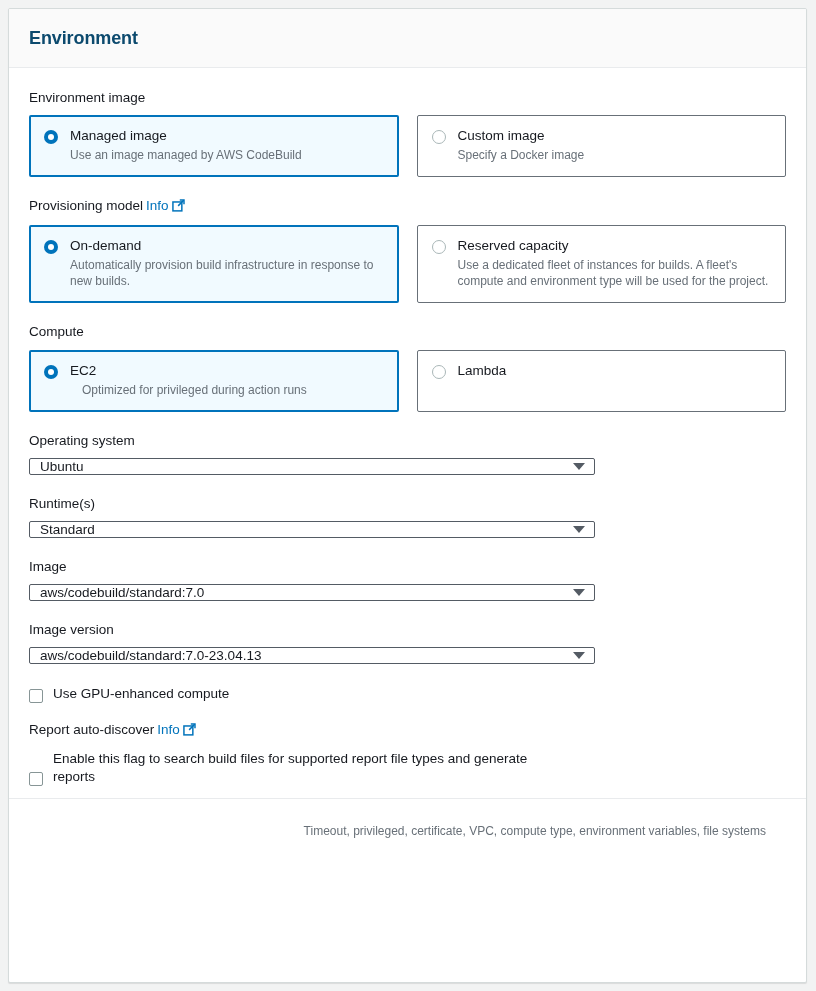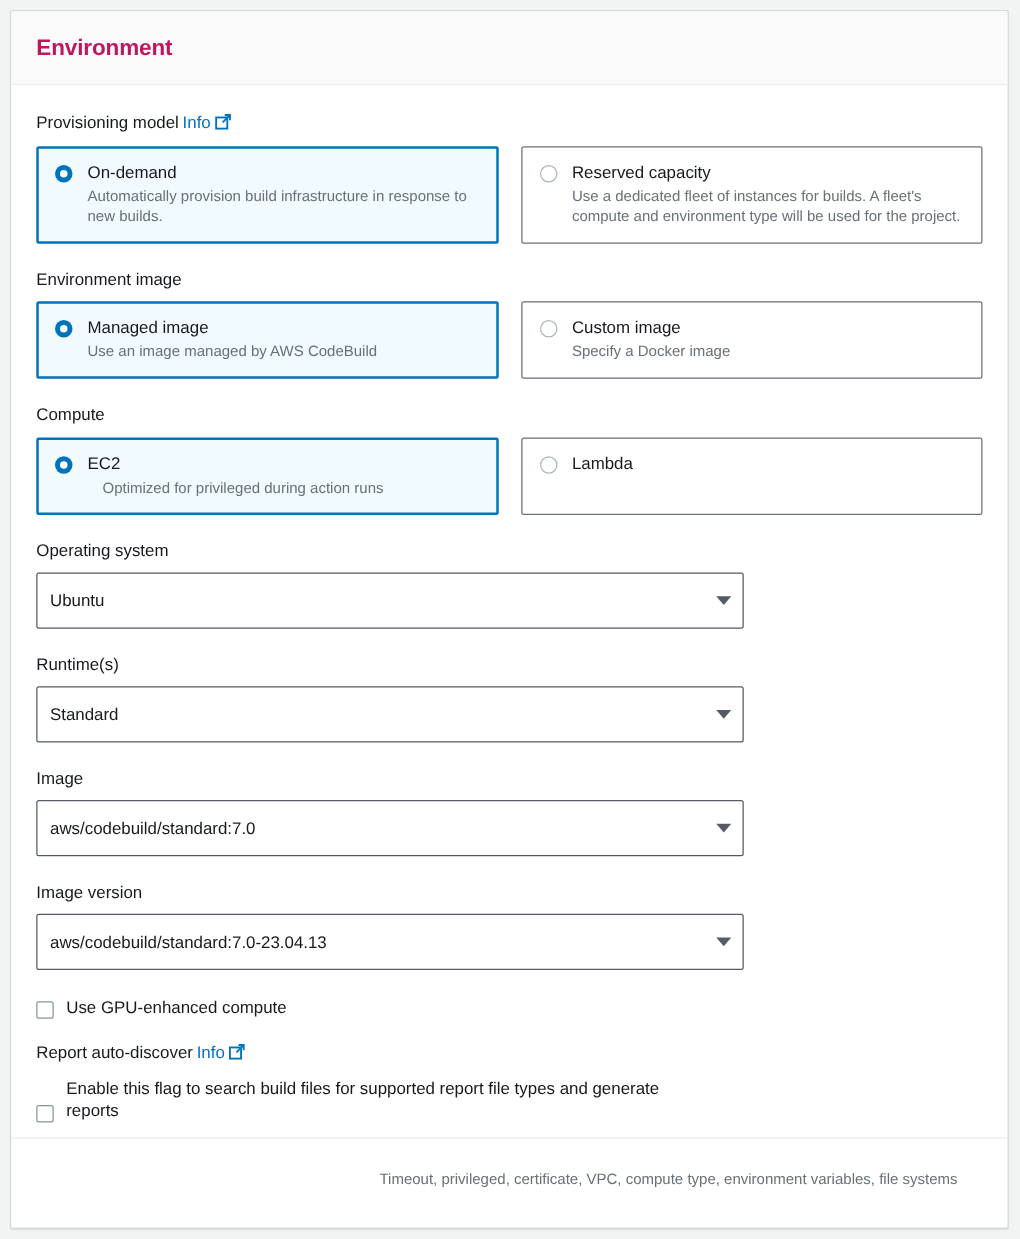--- a/index.html
+++ b/index.html
@@ -26,21 +26,21 @@
     height: 59px;
     background: #fafafa;
     border-bottom: 1px solid #e9ebed;
     display: flex;
     align-items: center;
     padding: 0 20px;
   }
   .panel-title {
     font-size: 18px;
     font-weight: bold;
-    color: #be185d;
+    color: #0c4a6e;
     letter-spacing: -0.1px;
   }
 
   .panel-body { padding: 22px 20px 0 20px; }
 
   
   .field-label {
     font-size: 13.5px;
     color: #16191f;
     margin-bottom: 9px;
@@ -113,21 +113,21 @@
     margin-left: 26px;
   }
   
   .tile-desc.indent { margin-left: 38px; }
 
   .section { margin-bottom: 21px; }
 
   
   .select-box {
     width: 566px;
-    height: 45px;
+    height: 17px;
     border: 1px solid #545b64;
     border-radius: 2px;
     background: #ffffff;
     display: flex;
     align-items: center;
     padding: 0 9px 0 10px;
     cursor: pointer;
   }
   .select-value {
     flex: 1;
@@ -195,20 +195,40 @@
 
 <div class="panel">
 
   <div class="panel-header">
     <div class="panel-title">Environment</div>
   </div>
 
   <div class="panel-body">
 
     <div class="section">
+      <div class="field-label">Environment image</div>
+      <div class="tile-row">
+        <div class="tile selected">
+          <div class="tile-main">
+            <span class="radio checked"></span>
+            <span class="tile-label">Managed image</span>
+          </div>
+          <div class="tile-desc">Use an image managed by AWS CodeBuild</div>
+        </div>
+        <div class="tile">
+          <div class="tile-main">
+            <span class="radio"></span>
+            <span class="tile-label">Custom image</span>
+          </div>
+          <div class="tile-desc">Specify a Docker image</div>
+        </div>
+      </div>
+    </div>
+
+    <div class="section">
       <div class="field-label">
         <span>Provisioning model</span><a class="info-link">Info</a><span class="ext-icon"><svg width="13" height="13" viewBox="0 0 14 14">
               <rect x="1" y="3.2" width="9.6" height="9.6" fill="none" stroke="#0073bb" stroke-width="1.6"></rect>
               <path d="M6.6 7.4 L12.6 1.4" stroke="#0073bb" stroke-width="1.6"></path>
               <path d="M8.4 1.1 H12.9 V5.6" fill="none" stroke="#0073bb" stroke-width="1.6"></path>
             </svg></span>
       </div>
       <div class="tile-row">
         <div class="tile selected">
           <div class="tile-main">
@@ -216,40 +236,20 @@
             <span class="tile-label">On-demand</span>
           </div>
           <div class="tile-desc">Automatically provision build infrastructure in response to new builds.</div>
         </div>
         <div class="tile">
           <div class="tile-main">
             <span class="radio"></span>
             <span class="tile-label">Reserved capacity</span>
           </div>
           <div class="tile-desc">Use a dedicated fleet of instances for builds. A fleet's compute and environment type will be used for the project.</div>
-        </div>
-      </div>
-    </div>
-
-    <div class="section">
-      <div class="field-label">Environment image</div>
-      <div class="tile-row">
-        <div class="tile selected">
-          <div class="tile-main">
-            <span class="radio checked"></span>
-            <span class="tile-label">Managed image</span>
-          </div>
-          <div class="tile-desc">Use an image managed by AWS CodeBuild</div>
-        </div>
-        <div class="tile">
-          <div class="tile-main">
-            <span class="radio"></span>
-            <span class="tile-label">Custom image</span>
-          </div>
-          <div class="tile-desc">Specify a Docker image</div>
         </div>
       </div>
     </div>
 
     <div class="section">
       <div class="field-label">Compute</div>
       <div class="tile-row">
         <div class="tile selected">
           <div class="tile-main">
             <span class="radio checked"></span>

